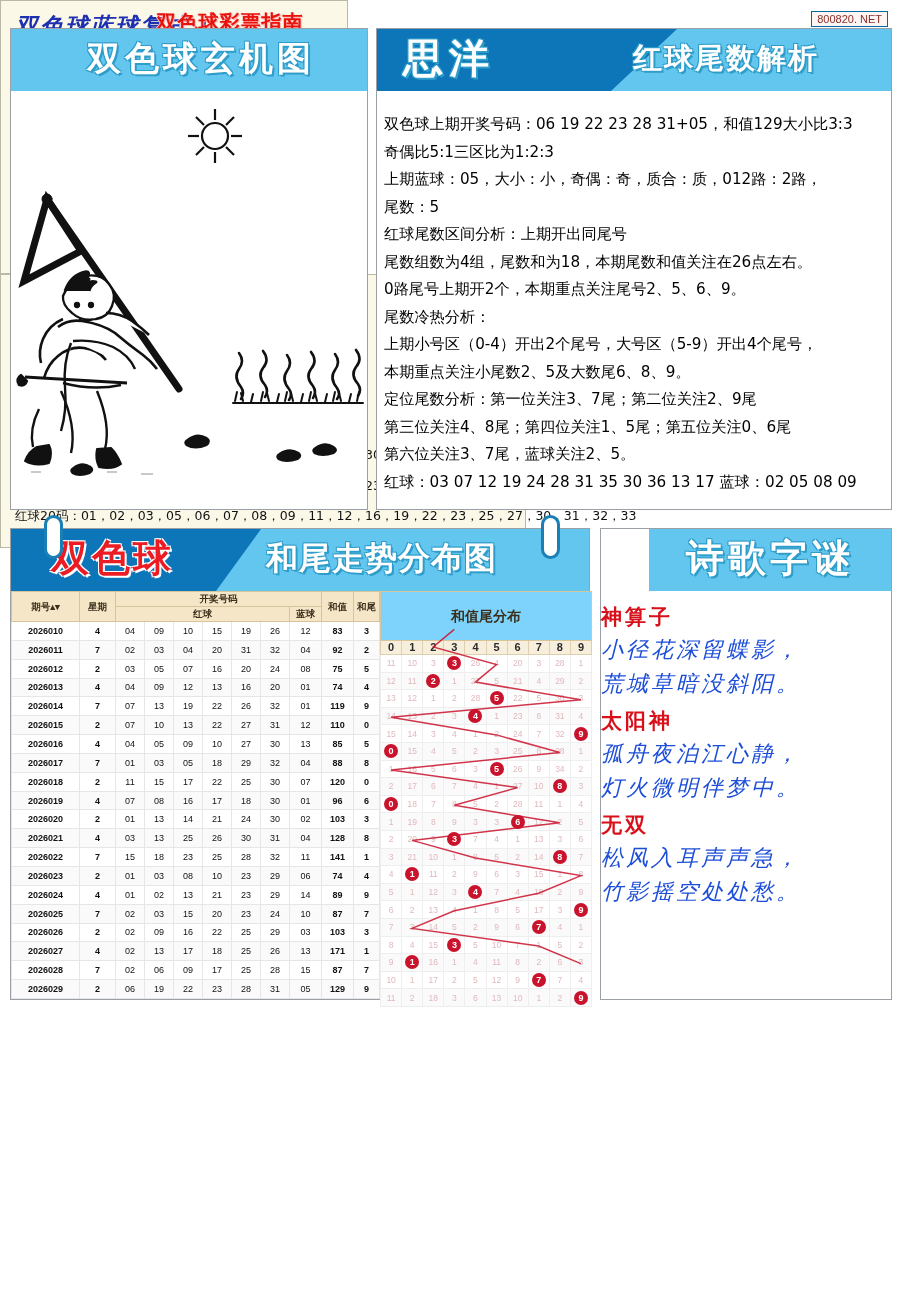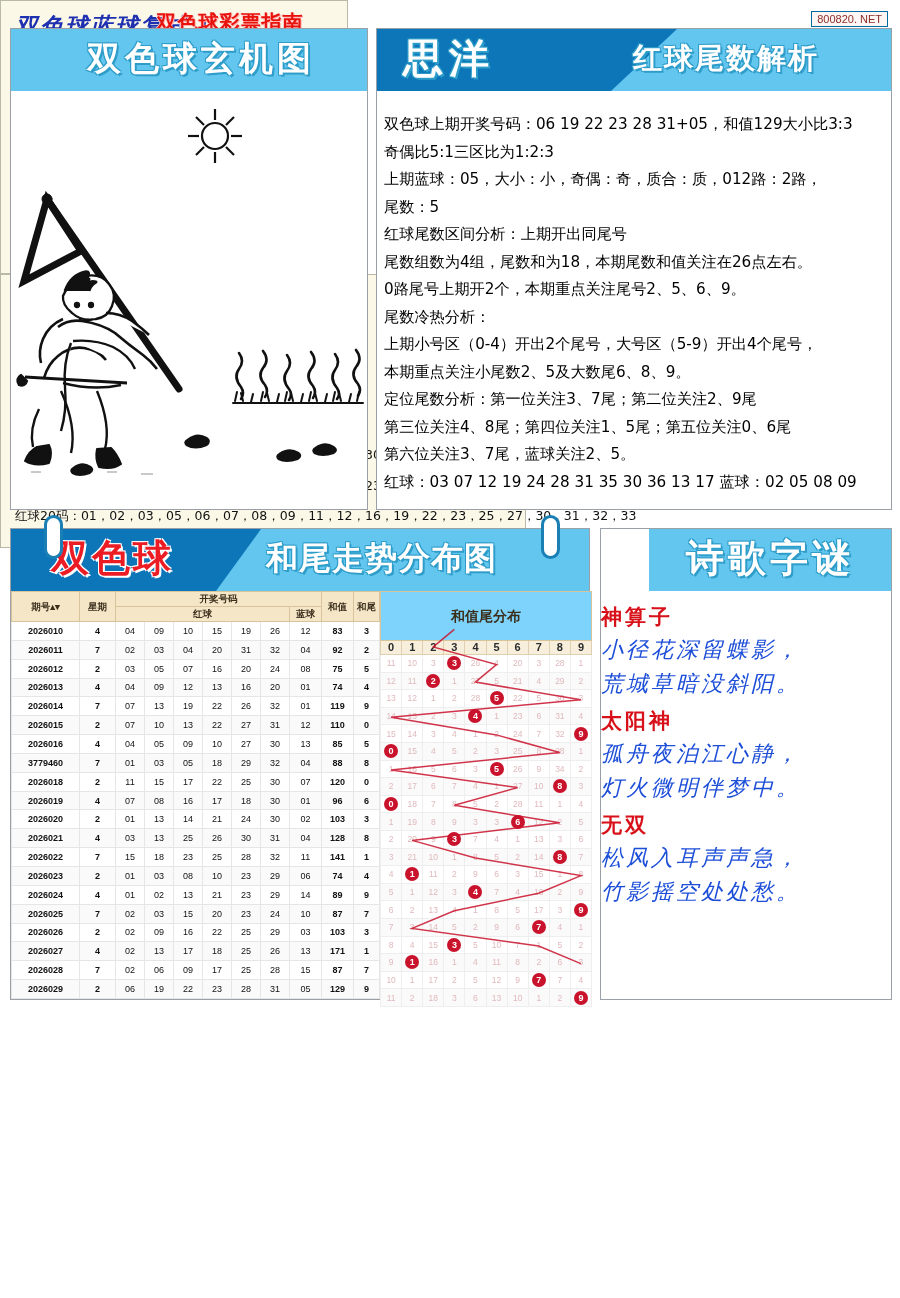--- a/index.html
+++ b/index.html
@@ -409,21 +409,21 @@
             <td class="c-red">05</td>
             <td class="c-red">09</td>
             <td class="c-red">10</td>
             <td class="c-red">27</td>
             <td class="c-red">30</td>
             <td class="c-blue">13</td>
             <td class="c-sum">85</td>
             <td class="c-tail">5</td>
           </tr>
           <tr class="alt">
-            <td class="c-issue">3779460</td>
+            <td class="c-issue">2026017</td>
             <td class="c-week">7</td>
             <td class="c-red">01</td>
             <td class="c-red">03</td>
             <td class="c-red">05</td>
             <td class="c-red">18</td>
             <td class="c-red">29</td>
             <td class="c-red">32</td>
             <td class="c-blue">04</td>
             <td class="c-sum">88</td>
             <td class="c-tail">8</td>

